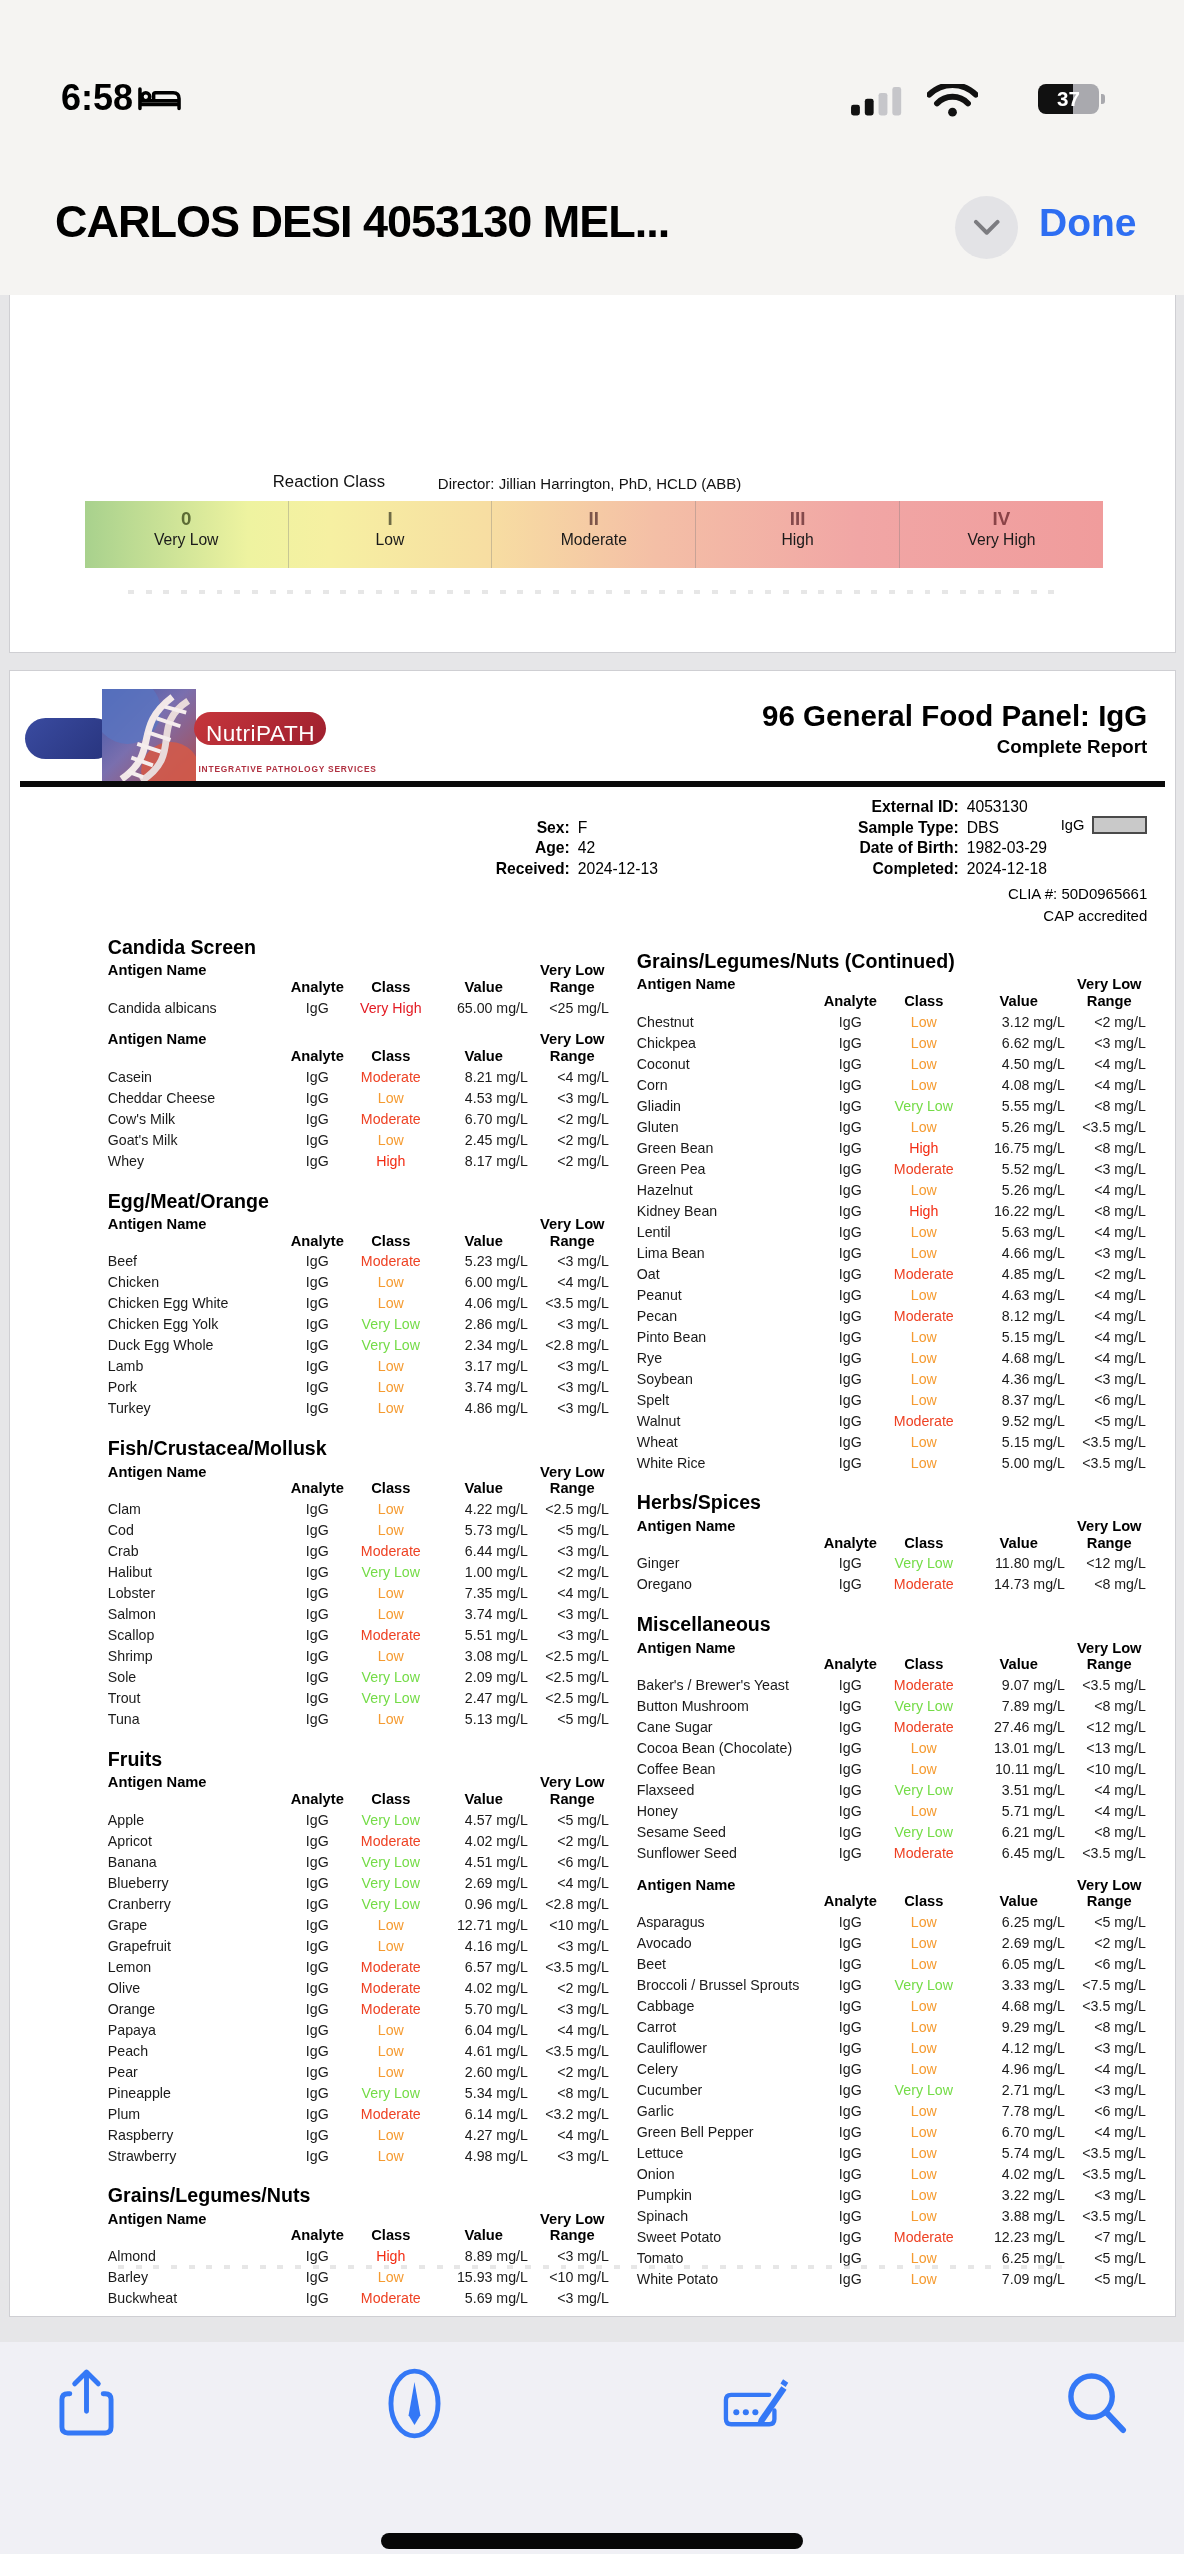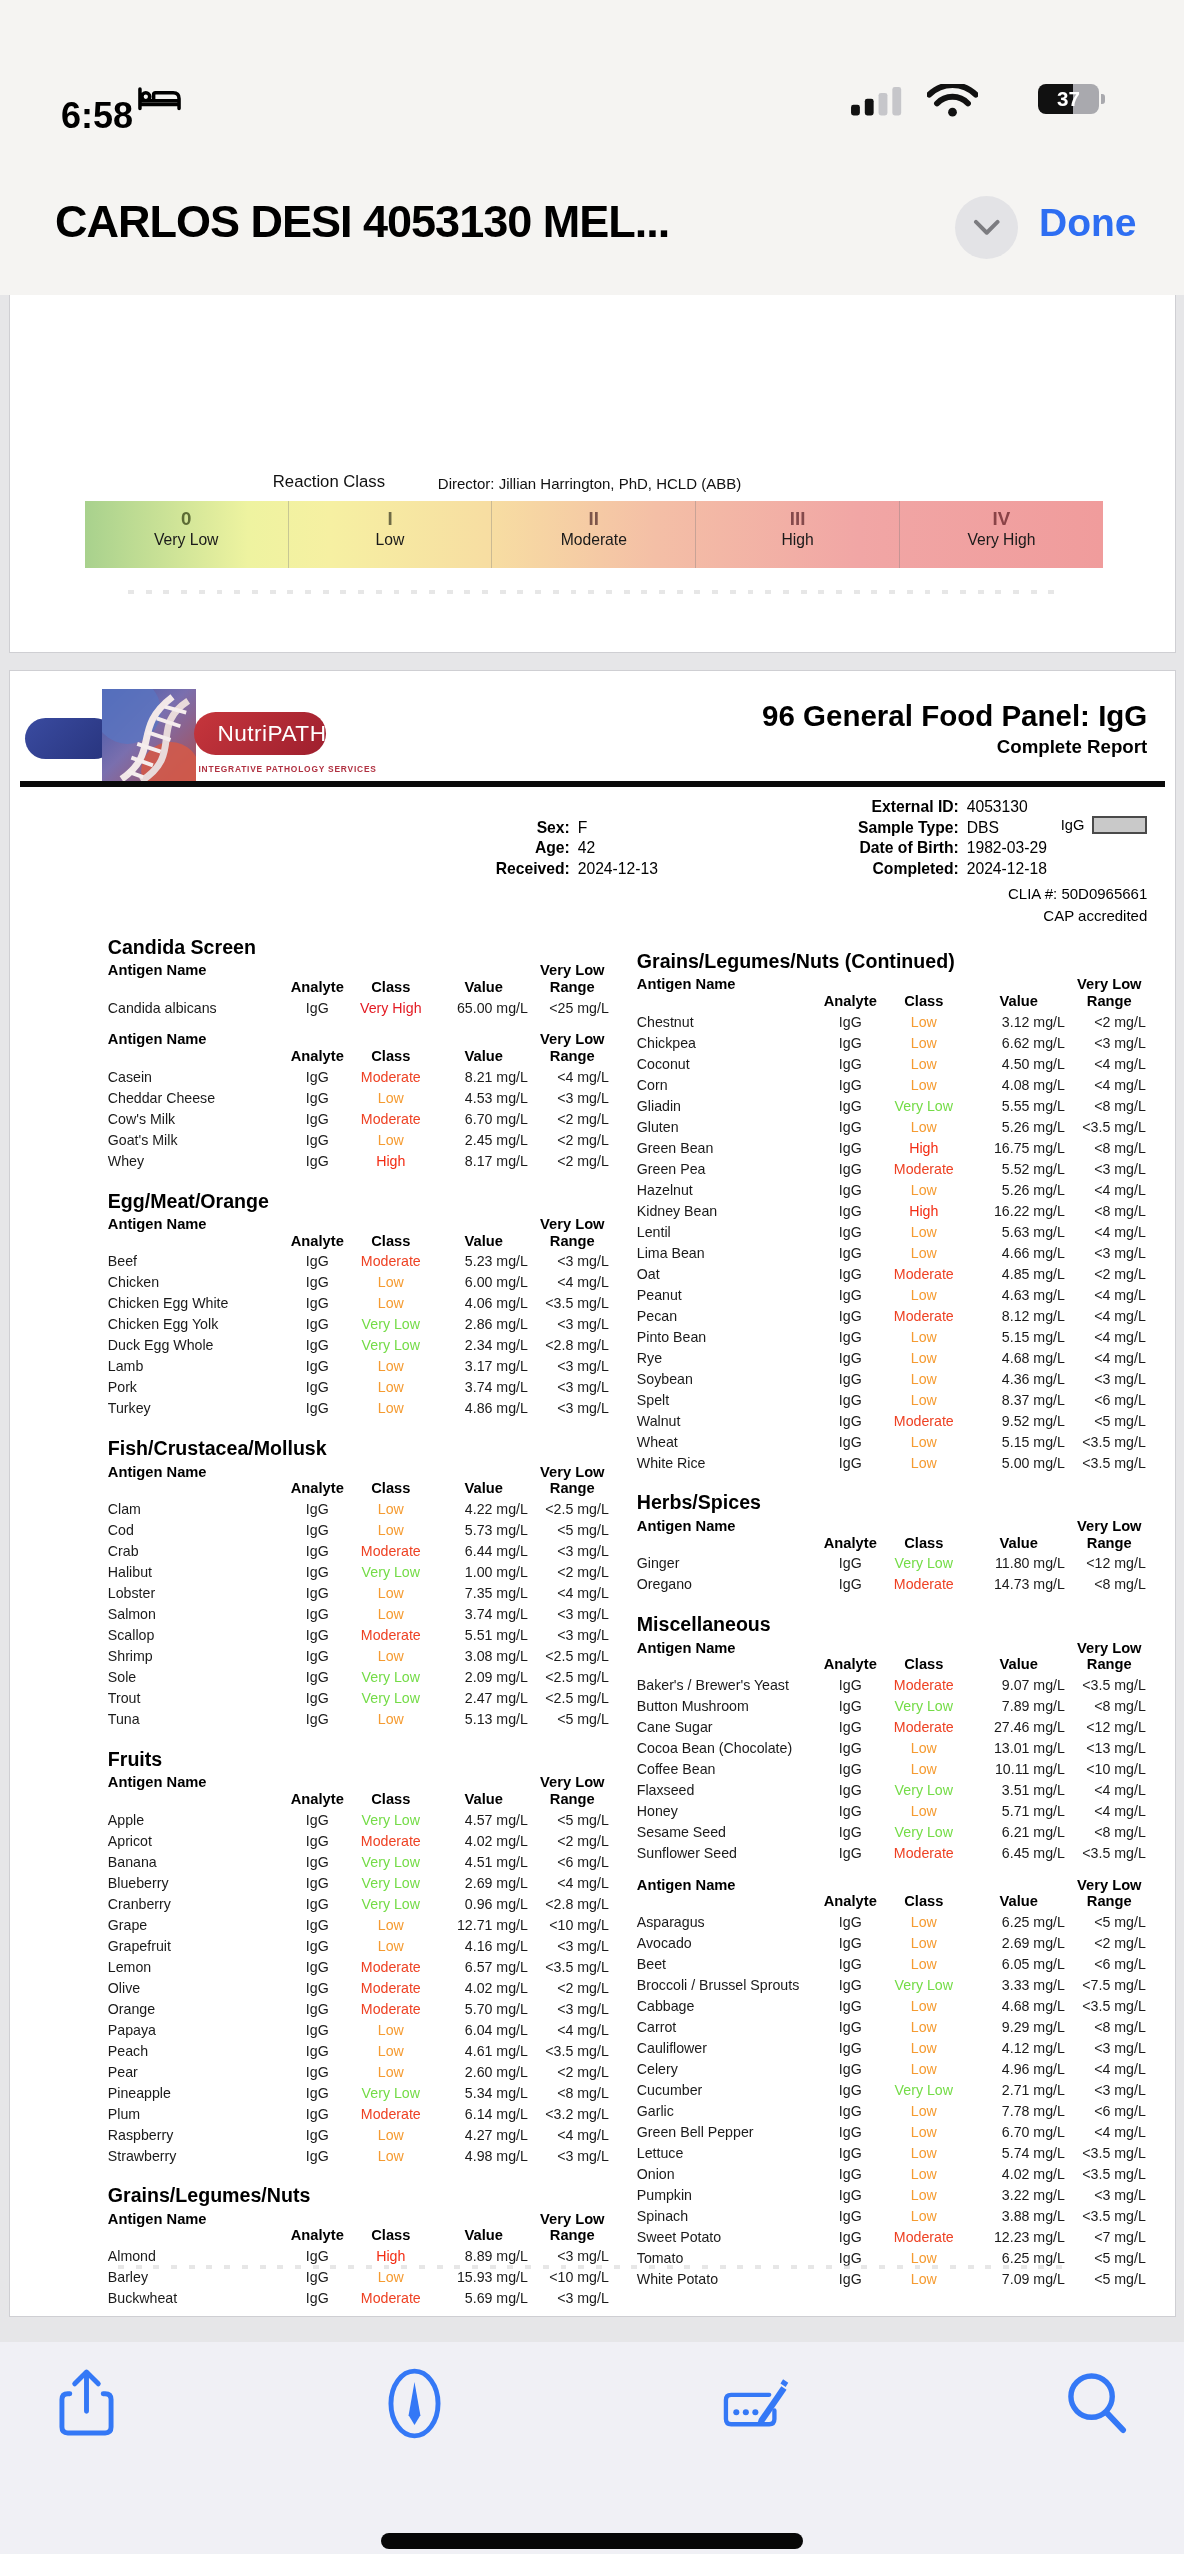--- a/index.html
+++ b/index.html
@@ -1,21 +1,21 @@
 <!DOCTYPE html>
 <html><head>
 <meta charset="utf-8">
 <style>
   * { margin:0; padding:0; box-sizing:border-box; }
   html,body { width:1185px; height:2576px; }
   body { font-family:"Liberation Sans", sans-serif; background:#e6e6e8; position:relative; overflow:hidden; }
 
   
   .chrome-top { position:absolute; top:0; left:0; width:1185px; height:295px; background:#f5f4f2; }
-  .status-time { position:absolute; left:61px; top:95px; font-size:36px; font-weight:bold; color:#000; letter-spacing:0px; }
+  .status-time { position:absolute; left:61px; top:77px; font-size:36px; font-weight:bold; color:#000; letter-spacing:0px; }
   .bed-icon { position:absolute; left:138px; top:83px; }
   .battery { position:absolute; right:86px; top:84px; width:61px; height:29.5px; border-radius:7.9px;
              background:linear-gradient(to right,#111 0 58%, #a9a9ae 58% 100%); color:#fff;
              font-size:20.6px; font-weight:bold; text-align:center; line-height:29.5px; }
   .battery:after { content:""; position:absolute; right:-5.9px; top:9.8px; width:3.9px; height:9.8px; background:#a9a9ae; border-radius:0 2.9px 2.9px 0; }
 
   .nav-title { position:absolute; left:55px; top:196px; font-size:45px; font-weight:bold; color:#000; letter-spacing:-1px; white-space:nowrap; }
   .chevron-btn { position:absolute; left:955px; top:196px; width:63px; height:63px; border-radius:50%; background:#e3e3e6; display:flex; align-items:center; justify-content:center; }
   .done-btn { position:absolute; left:1039px; top:201px; font-size:39px; font-weight:bold; color:#2e6ef2; }
 
@@ -34,21 +34,21 @@
   .rc-num { font-size:18.7px; font-weight:bold; display:block; line-height:21.6px; }
   .rc-txt { font-size:15.7px; color:#1a1a1a; display:block; line-height:21.6px; }
   .faint-dots { position:absolute; height:3.9px; opacity:.45;
      background:repeating-linear-gradient(to right,#c9c9c9 0 5.9px, transparent 5.9px 17.7px); }
 
   
   .logo { position:absolute; left:15.7px; top:17.7px; width:301px; height:98px; }
   .logo-blue { position:absolute; left:0; top:29.5px; width:90px; height:41px; background:linear-gradient(135deg,#3a4ba0,#27337c); border-radius:20.6px; }
   .logo-square { position:absolute; left:77px; top:0; width:94px; height:98px; background:linear-gradient(135deg,#3b56a8 0%, #7a6fae 45%, #b04a4a 100%); overflow:hidden; }
   .logo-square svg { position:absolute; left:0; top:0; }
-  .logo-red { position:absolute; left:169px; top:23.6px; width:132px; height:43px; background:linear-gradient(135deg,#c6363c,#9e1f2e); border-radius:21.6px; color:#fff; font-size:22.6px; text-align:right; line-height:43px; letter-spacing:0.5px; }
+  .logo-red { position:absolute; left:169px; top:23.6px; width:132px; height:33px; background:linear-gradient(135deg,#c6363c,#9e1f2e); border-radius:21.6px; color:#fff; font-size:22.6px; text-align:center; line-height:43px; letter-spacing:0.5px; }
   .logo-tag { position:absolute; left:173px; top:75px; font-size:8.4px; color:#b03040; letter-spacing:0.8px; font-weight:bold; white-space:nowrap; }
   .rep-title { position:absolute; right:27.5px; top:27.5px; font-size:29.5px; font-weight:bold; color:#000; }
   .rep-sub { position:absolute; right:27.5px; top:65px; font-size:18.7px; font-weight:bold; color:#000; }
   .black-rule { position:absolute; left:9.8px; right:9.8px; top:110px; height:5.9px; background:#0a0a0a; }
 
   .info-block { position:absolute; top:126px; font-size:15.7px; line-height:20.6px; color:#000; }
   .info-row { display:flex; height:20.6px; }
   .info-row .lbl { font-weight:bold; text-align:right; }
   .info-row .val { padding-left:7.9px; }
   .ib1 { left:13.8px; } .ib1 .lbl { width:208px; }

